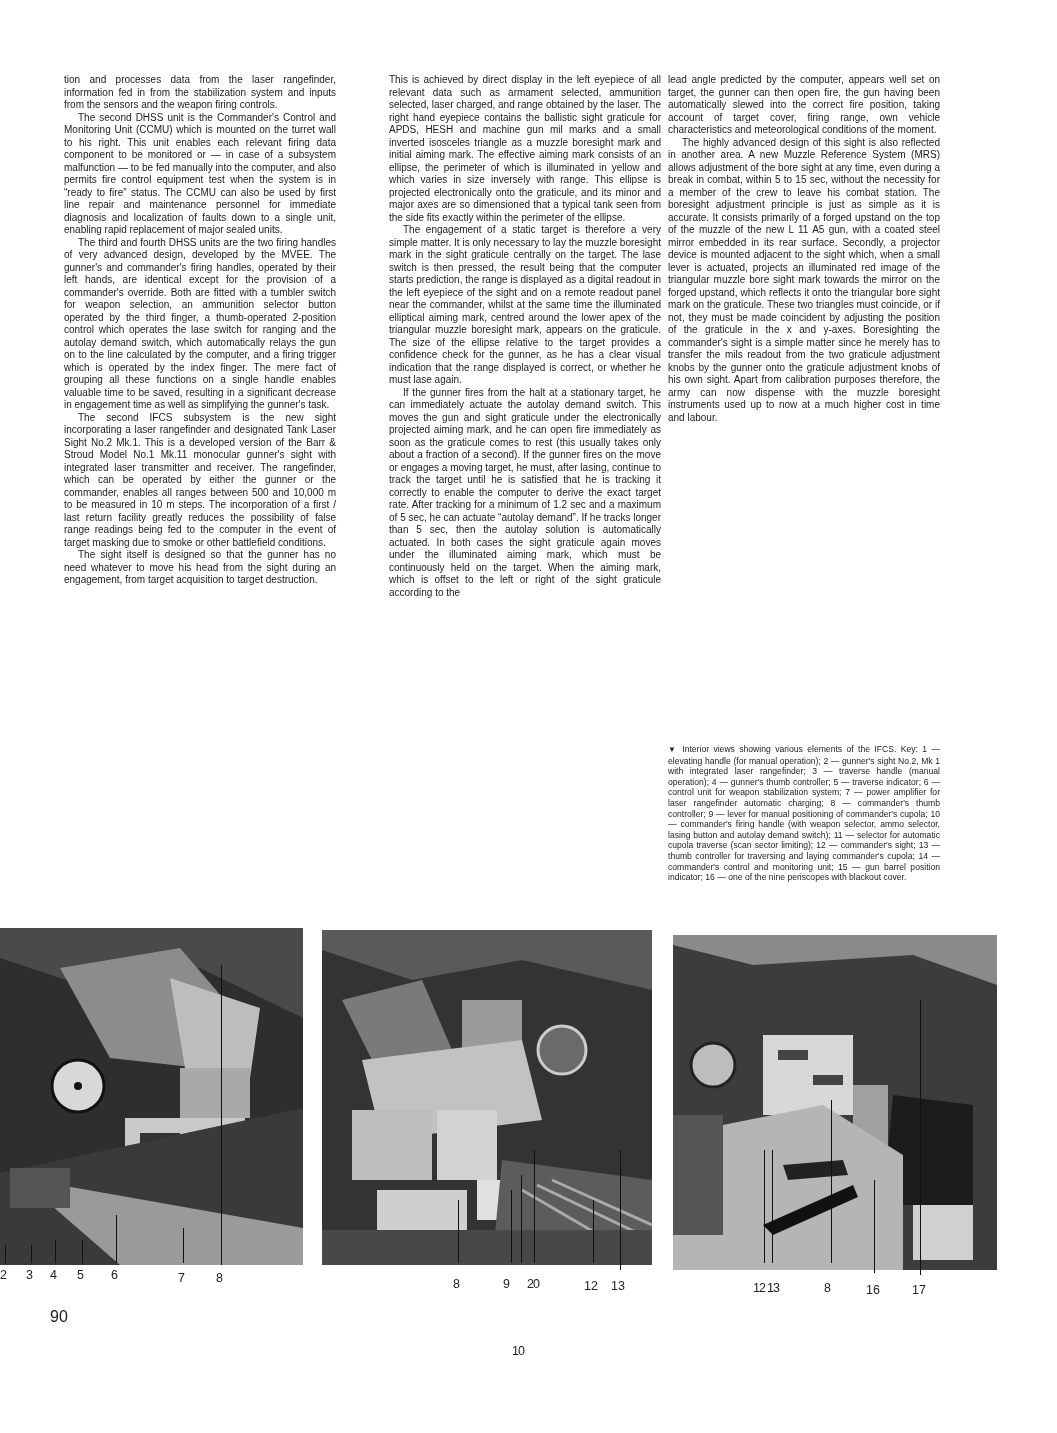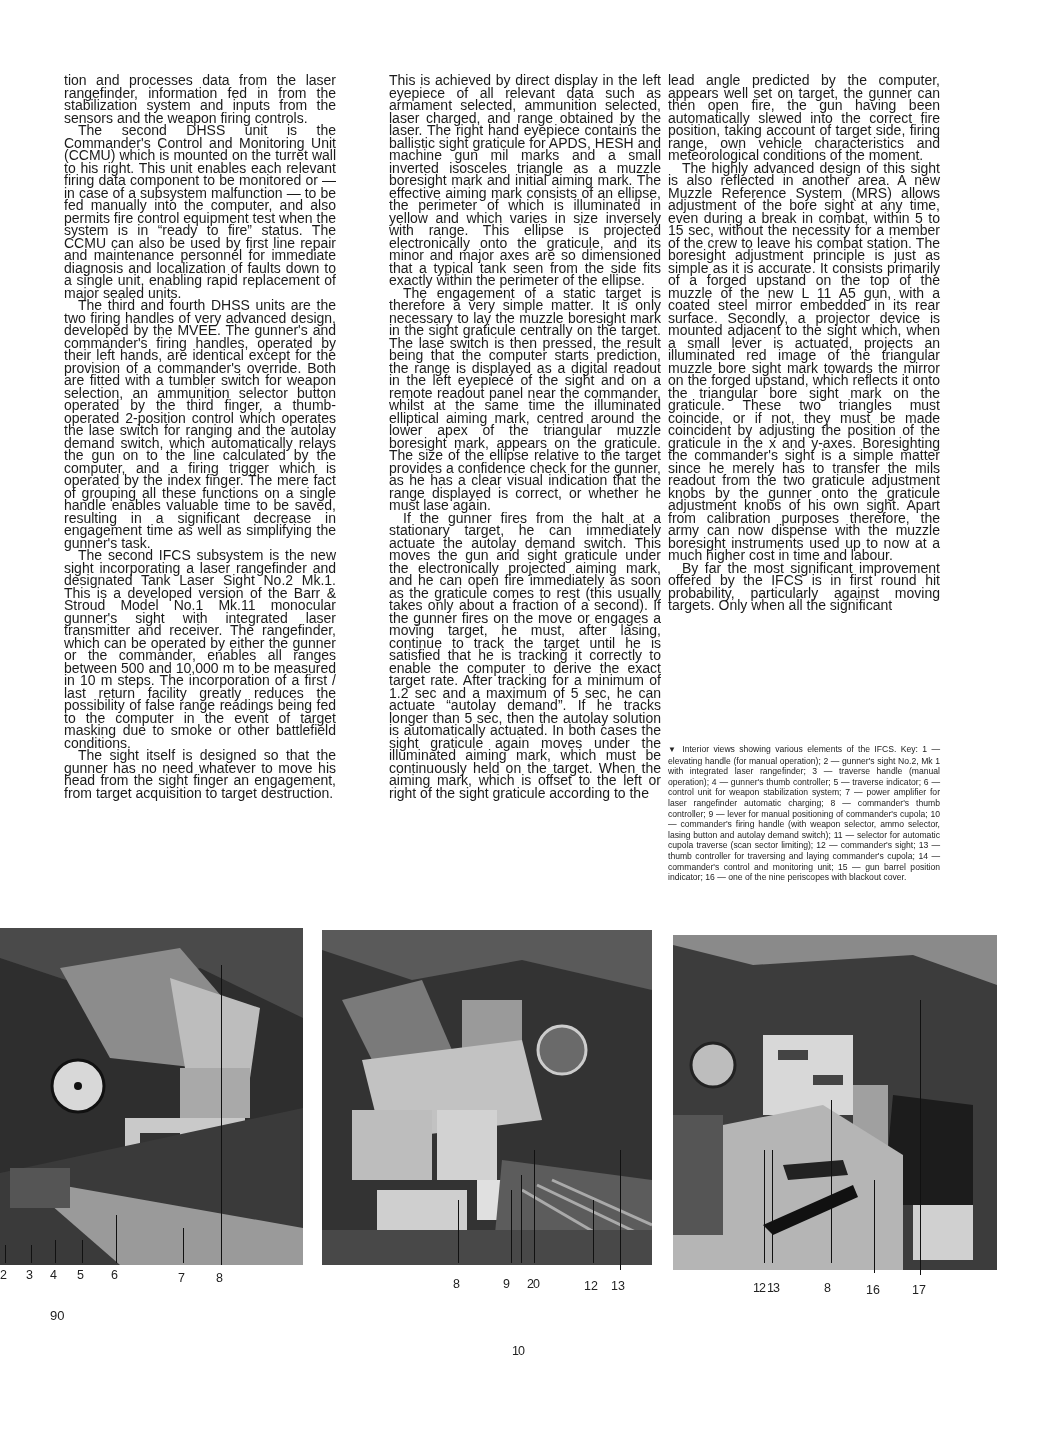--- a/index.html
+++ b/index.html
@@ -1,55 +1,54 @@
 <!DOCTYPE html>
 <html><head>
   <meta charset="utf-8">
   <style>
     html, body { margin: 0; padding: 0; background: #ffffff; }
     body { width: 1057px; height: 1433px; position: relative; overflow: hidden;
            font-family: "Liberation Sans", sans-serif; color: #1a1a1a; }
-    .col { position: absolute; top: 74px; width: 272px; font-size: 14px; line-height: 12.5px;
+    .col { position: absolute; top: 74px; width: 272px; font-size: 10px; line-height: 12.5px;
            text-align: justify; hyphens: manual; }
     .col p { margin: 0; text-indent: 14px; }
     .col p.noindent { text-indent: 0; }
     #col1 { left: 64px; }
     #col2 { left: 389px; }
     #col3 { left: 668px; }
     .caption { position: absolute; left: 668px; top: 716px; width: 272px; font-size: 8.6px; line-height: 10.6px;
                text-align: justify; color: #222; margin-top: 28px; }
     .caption .tri { font-size: 8px; }
     .photo { position: absolute; overflow: hidden; background-color: #3a3a3a; }
     .photo svg { width: 100%; height: 100%; display: block; }
     #photo1 { left: 0; top: 928px; width: 303px; height: 337px; }
     #photo2 { left: 322px; top: 930px; width: 330px; height: 335px; }
     #photo3 { left: 673px; top: 935px; width: 324px; height: 335px; }
     .leader { position: absolute; width: 1px; background: #111; }
     .num { position: absolute; font-size: 12.5px; color: #222; }
-    .pagenum { position: absolute; left: 50px; top: 1308px; font-size: 13px; color: #222; }
+    .pagenum { position: absolute; left: 50px; top: 1308px; font-size: 16px; color: #222; }
   </style>
 </head>
 <body>
 
 <div id="col1" class="col">
     <p class="noindent">tion and processes data from the laser rangefinder, information fed in from the stabilization system and inputs from the sensors and the weapon firing controls.</p>
     <p>The second DHSS unit is the Commander's Control and Monitoring Unit (CCMU) which is mounted on the turret wall to his right. This unit enables each relevant firing data component to be monitored or — in case of a subsystem malfunction — to be fed manually into the computer, and also permits fire control equipment test when the system is in “ready to fire” status. The CCMU can also be used by first line repair and maintenance personnel for immediate diagnosis and localization of faults down to a single unit, enabling rapid replacement of major sealed units.</p>
     <p>The third and fourth DHSS units are the two firing handles of very advanced design, developed by the MVEE. The gunner's and commander's firing handles, operated by their left hands, are identical except for the provision of a commander's override. Both are fitted with a tumbler switch for weapon selection, an ammunition selector button operated by the third finger, a thumb-operated 2-position control which operates the lase switch for ranging and the autolay demand switch, which automatically relays the gun on to the line calculated by the computer, and a firing trigger which is operated by the index finger. The mere fact of grouping all these functions on a single handle enables valuable time to be saved, resulting in a significant decrease in engagement time as well as simplifying the gunner's task.</p>
     <p>The second IFCS subsystem is the new sight incorporating a laser rangefinder and designated Tank Laser Sight No.2 Mk.1. This is a developed version of the Barr &amp; Stroud Model No.1 Mk.11 monocular gunner's sight with integrated laser transmitter and receiver. The rangefinder, which can be operated by either the gunner or the commander, enables all ranges between 500 and 10,000 m to be measured in 10 m steps. The incorporation of a first / last return facility greatly reduces the possibility of false range readings being fed to the computer in the event of target masking due to smoke or other battlefield conditions.</p>
-    <p>The sight itself is designed so that the gunner has no need whatever to move his head from the sight finger an engagement, from target acquisition to target destruction.</p>
+    <p>The sight itself is designed so that the gunner has no need whatever to move his head from the sight during an engagement, from target acquisition to target destruction.</p>
   </div>
 <div id="col2" class="col">
     <p class="noindent">This is achieved by direct display in the left eyepiece of all relevant data such as armament selected, ammunition selected, laser charged, and range obtained by the laser. The right hand eyepiece contains the ballistic sight graticule for APDS, HESH and machine gun mil marks and a small inverted isosceles triangle as a muzzle boresight mark and initial aiming mark. The effective aiming mark consists of an ellipse, the perimeter of which is illuminated in yellow and which varies in size inversely with range. This ellipse is projected electronically onto the graticule, and its minor and major axes are so dimensioned that a typical tank seen from the side fits exactly within the perimeter of the ellipse.</p>
     <p>The engagement of a static target is therefore a very simple matter. It is only necessary to lay the muzzle boresight mark in the sight graticule centrally on the target. The lase switch is then pressed, the result being that the computer starts prediction, the range is displayed as a digital readout in the left eyepiece of the sight and on a remote readout panel near the commander, whilst at the same time the illuminated elliptical aiming mark, centred around the lower apex of the triangular muzzle boresight mark, appears on the graticule. The size of the ellipse relative to the target provides a confidence check for the gunner, as he has a clear visual indication that the range displayed is correct, or whether he must lase again.</p>
     <p>If the gunner fires from the halt at a stationary target, he can immediately actuate the autolay demand switch. This moves the gun and sight graticule under the electronically projected aiming mark, and he can open fire immediately as soon as the graticule comes to rest (this usually takes only about a fraction of a second). If the gunner fires on the move or engages a moving target, he must, after lasing, continue to track the target until he is satisfied that he is tracking it correctly to enable the computer to derive the exact target rate. After tracking for a minimum of 1.2 sec and a maximum of 5 sec, he can actuate “autolay demand”. If he tracks longer than 5 sec, then the autolay solution is automatically actuated. In both cases the sight graticule again moves under the illuminated aiming mark, which must be continuously held on the target. When the aiming mark, which is offset to the left or right of the sight graticule according to the</p>
   </div>
 <div id="col3" class="col">
-    <p class="noindent">lead angle predicted by the computer, appears well set on target, the gunner can then open fire, the gun having been automatically slewed into the correct fire position, taking account of target side, firing range, own vehicle characteristics and meteorological conditions of the moment.</p>
+    <p class="noindent">lead angle predicted by the computer, appears well set on target, the gunner can then open fire, the gun having been automatically slewed into the correct fire position, taking account of target cover, firing range, own vehicle characteristics and meteorological conditions of the moment.</p>
     <p>The highly advanced design of this sight is also reflected in another area. A new Muzzle Reference System (MRS) allows adjustment of the bore sight at any time, even during a break in combat, within 5 to 15 sec, without the necessity for a member of the crew to leave his combat station. The boresight adjustment principle is just as simple as it is accurate. It consists primarily of a forged upstand on the top of the muzzle of the new L 11 A5 gun, with a coated steel mirror embedded in its rear surface. Secondly, a projector device is mounted adjacent to the sight which, when a small lever is actuated, projects an illuminated red image of the triangular muzzle bore sight mark towards the mirror on the forged upstand, which reflects it onto the triangular bore sight mark on the graticule. These two triangles must coincide, or if not, they must be made coincident by adjusting the position of the graticule in the x and y-axes. Boresighting the commander's sight is a simple matter since he merely has to transfer the mils readout from the two graticule adjustment knobs by the gunner onto the graticule adjustment knobs of his own sight. Apart from calibration purposes therefore, the army can now dispense with the muzzle boresight instruments used up to now at a much higher cost in time and labour.</p>
-    <p>By far the most significant improvement offered by the IFCS is in first round hit probability, particularly against moving targets. Only when all the significant</p>
   </div>
 
 <div class="caption">
   <span class="tri">▼</span>
   <span>Interior views showing various elements of the IFCS. Key: 1 — elevating handle (for manual operation); 2 — gunner's sight No.2, Mk 1 with integrated laser rangefinder; 3 — traverse handle (manual operation); 4 — gunner's thumb controller; 5 — traverse indicator; 6 — control unit for weapon stabilization system; 7 — power amplifier for laser rangefinder automatic charging; 8 — commander's thumb controller; 9 — lever for manual positioning of commander's cupola; 10 — commander's firing handle (with weapon selector, ammo selector, lasing button and autolay demand switch); 11 — selector for automatic cupola traverse (scan sector limiting); 12 — commander's sight; 13 — thumb controller for traversing and laying commander's cupola; 14 — commander's control and monitoring unit; 15 — gun barrel position indicator; 16 — one of the nine periscopes with blackout cover.</span>
 </div>
 
 <div id="photo1" class="photo">
   <svg viewBox="0 0 303 337" preserveAspectRatio="none">
     <rect width="303" height="337" fill="#2e2e2e"></rect>

